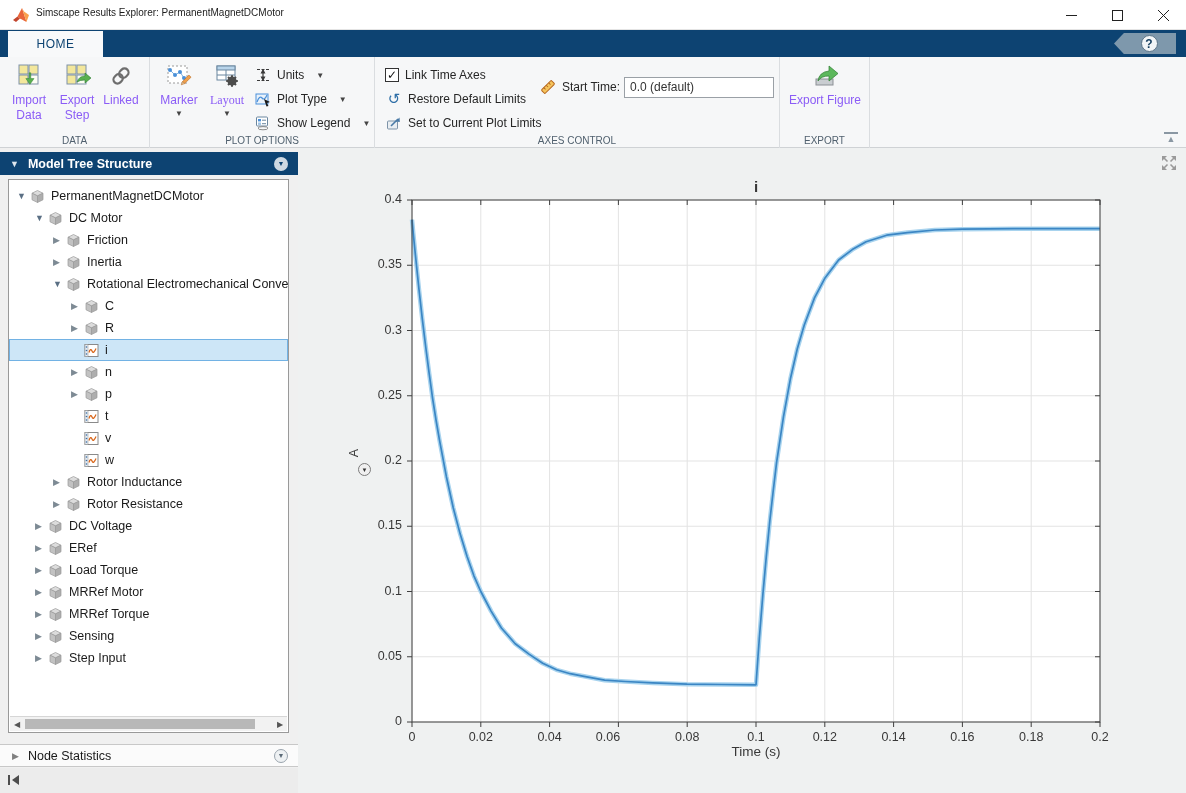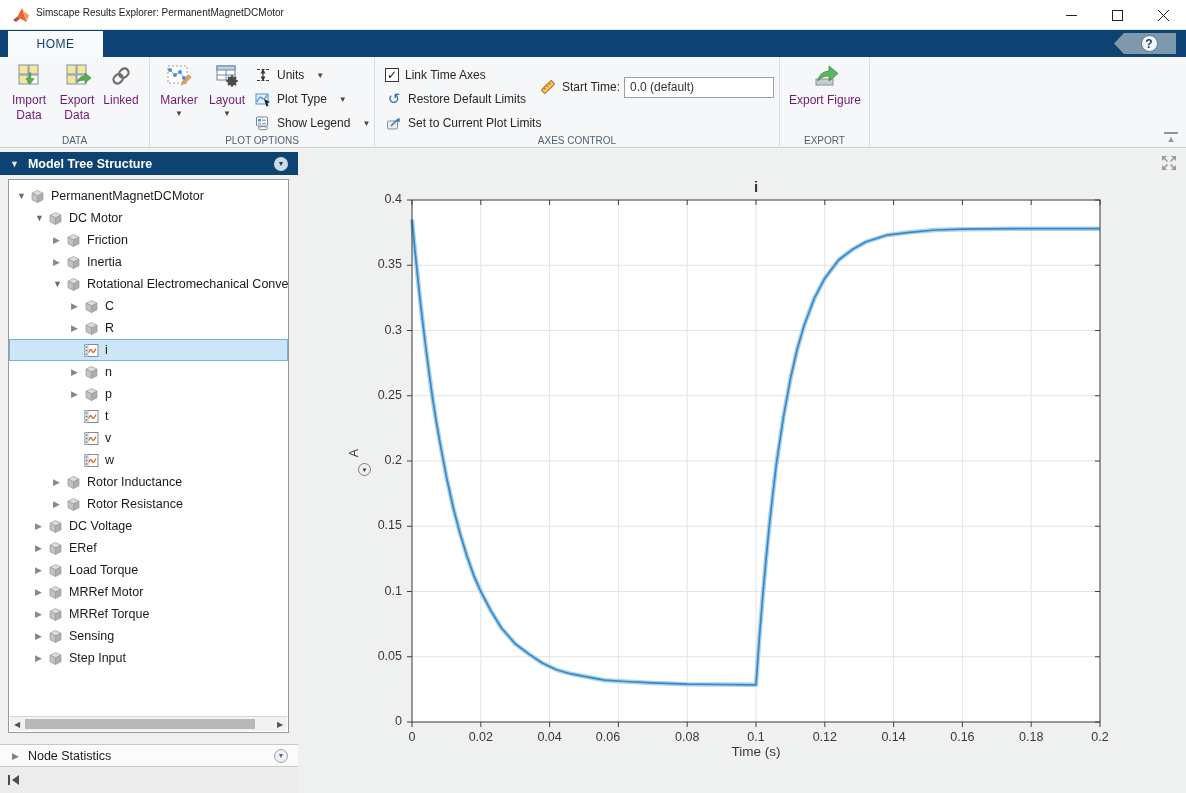--- a/index.html
+++ b/index.html
@@ -21,21 +21,21 @@
   #help-badge { position:absolute; right:10px; top:3px; width:62px; height:21px; background:#7e98ac;
     clip-path:polygon(16% 0,100% 0,100% 100%,16% 100%,0 50%); display:flex; align-items:center; justify-content:center; }
   #help-badge .qcirc { width:17px; height:17px; border-radius:50%; background:#f2f5f7; border:1px solid #5c7488;
     color:#123c5e; font-size:12px; font-weight:bold; display:flex; align-items:center; justify-content:center; margin-left:8px; }
 
   
   #toolbar { position:absolute; left:0; top:57px; width:1186px; height:91px; background:#f6f7f8; border-bottom:1px solid #cfd2d5; }
   .group { position:absolute; top:0; height:91px; border-right:1px solid #dadde0; }
   .group-label { position:absolute; left:0; right:0; bottom:2px; text-align:center; font-size:10px; color:#50606e; }
   .btn-big { position:absolute; top:5px; width:48px; display:flex; flex-direction:column; align-items:center; cursor:default; }
-  .btn-big .lbl { font-size:12px; color:#701a75; text-align:center; line-height:1.25; margin-top:3px; }
+  .btn-big .lbl { font-size:12px; color:#8b5cf6; text-align:center; line-height:1.25; margin-top:3px; }
   .drop { font-size:8px; color:#444; margin-top:1px; }
   .mini-row { position:absolute; height:22px; display:flex; align-items:center; font-size:12px; color:#262626; }
   .mini-row .micon { width:18px; display:flex; justify-content:center; margin-right:5px; }
   .mini-row .mdrop { font-size:8px; color:#444; margin-left:12px; }
   .field-row { position:absolute; height:22px; display:flex; align-items:center; font-size:12px; color:#262626; }
   .field-row input { width:150px; height:21px; border:1px solid #9aa0a6; background:#fff; font-size:12px; color:#333;
     padding:0 5px; font-family:"Liberation Sans",sans-serif; }
   .field-row .flabel { margin:0 4px 0 6px; }
   #ribbon-collapse { position:absolute; right:8px; bottom:4px; width:14px; text-align:center; color:#8a97a3; font-size:9px; line-height:8px; }
   #ribbon-collapse .bar { border-top:2px solid #8a97a3; margin-bottom:1px; }
@@ -134,21 +134,21 @@
         <div class="lbl">Import Data</div>
       </div>
       <div class="btn-big" style="left:53px;">
         <svg width="28" height="28" viewBox="0 0 28 28">
           <rect x="4" y="3" width="9" height="9" fill="#f3e79c" stroke="#7e92a8"></rect>
             <rect x="14" y="3" width="9" height="9" fill="#f3e79c" stroke="#7e92a8"></rect>
           <rect x="4" y="13" width="9" height="9" fill="#f3e79c" stroke="#7e92a8"></rect>
             <rect x="14" y="13" width="9" height="9" fill="#fdfdf4" stroke="#7e92a8"></rect>
           <path d="M14,20 q2,-6 8,-6 v-3 l6,5 -6,5 v-3 q-5,0 -8,2 z" fill="#59b04f" stroke="#2e7d32" stroke-width="0.6"></path>
         </svg>
-        <div class="lbl">Export Data</div>
+        <div class="lbl">Export Step</div>
       </div>
       <div class="btn-big" style="left:101px; width:40px;">
         <svg width="28" height="28" viewBox="0 0 28 28">
           <g transform="rotate(-45 14 14)" fill="none" stroke="#6e6e6e" stroke-width="2.2">
             <rect x="5" y="10" width="10" height="8" rx="4"></rect>
               <rect x="13" y="10" width="10" height="8" rx="4"></rect>
           </g>
         </svg>
         <div class="lbl">Linked</div>
       </div>
@@ -165,21 +165,21 @@
           <circle cx="15" cy="10" r="2" fill="#4a90d9"></circle>
             <circle cx="19" cy="16" r="2" fill="#4a90d9"></circle>
           <g transform="rotate(45 20 19)">
               <rect x="18.6" y="12" width="3" height="9" fill="#f0a04b" stroke="#b5651d" stroke-width="0.5"></rect>
           <polygon points="18.6,21 21.6,21 20.1,24.4" fill="#e8c89a" stroke="#b5651d" stroke-width="0.5"></polygon>
             </g>
         </svg>
         <div class="lbl">Marker</div>
         <div class="drop">▼</div>
       </div>
-      <div class="btn-big" style="left:53px;">
+      <div class="btn-big" style="left:53px;font-family:Liberation Serif, serif;">
         <svg width="28" height="28" viewBox="0 0 28 28">
           <rect x="4" y="4" width="18" height="14" fill="#fff" stroke="#6b87a0"></rect>
           <rect x="4" y="4" width="18" height="4" fill="#b8d4ea" stroke="#6b87a0"></rect>
           <line x1="13" y1="8" x2="13" y2="18" stroke="#6b87a0"></line>
             <line x1="4" y1="13" x2="22" y2="13" stroke="#6b87a0"></line>
           <g>
               <circle cx="19" cy="19" r="4.6" fill="#4d4d4d"></circle>
               <circle cx="19" cy="19" r="1.8" fill="#f6f7f8"></circle>
           <g stroke="#4d4d4d" stroke-width="2">
                 <line x1="19" y1="13.2" x2="19" y2="24.8"></line>

